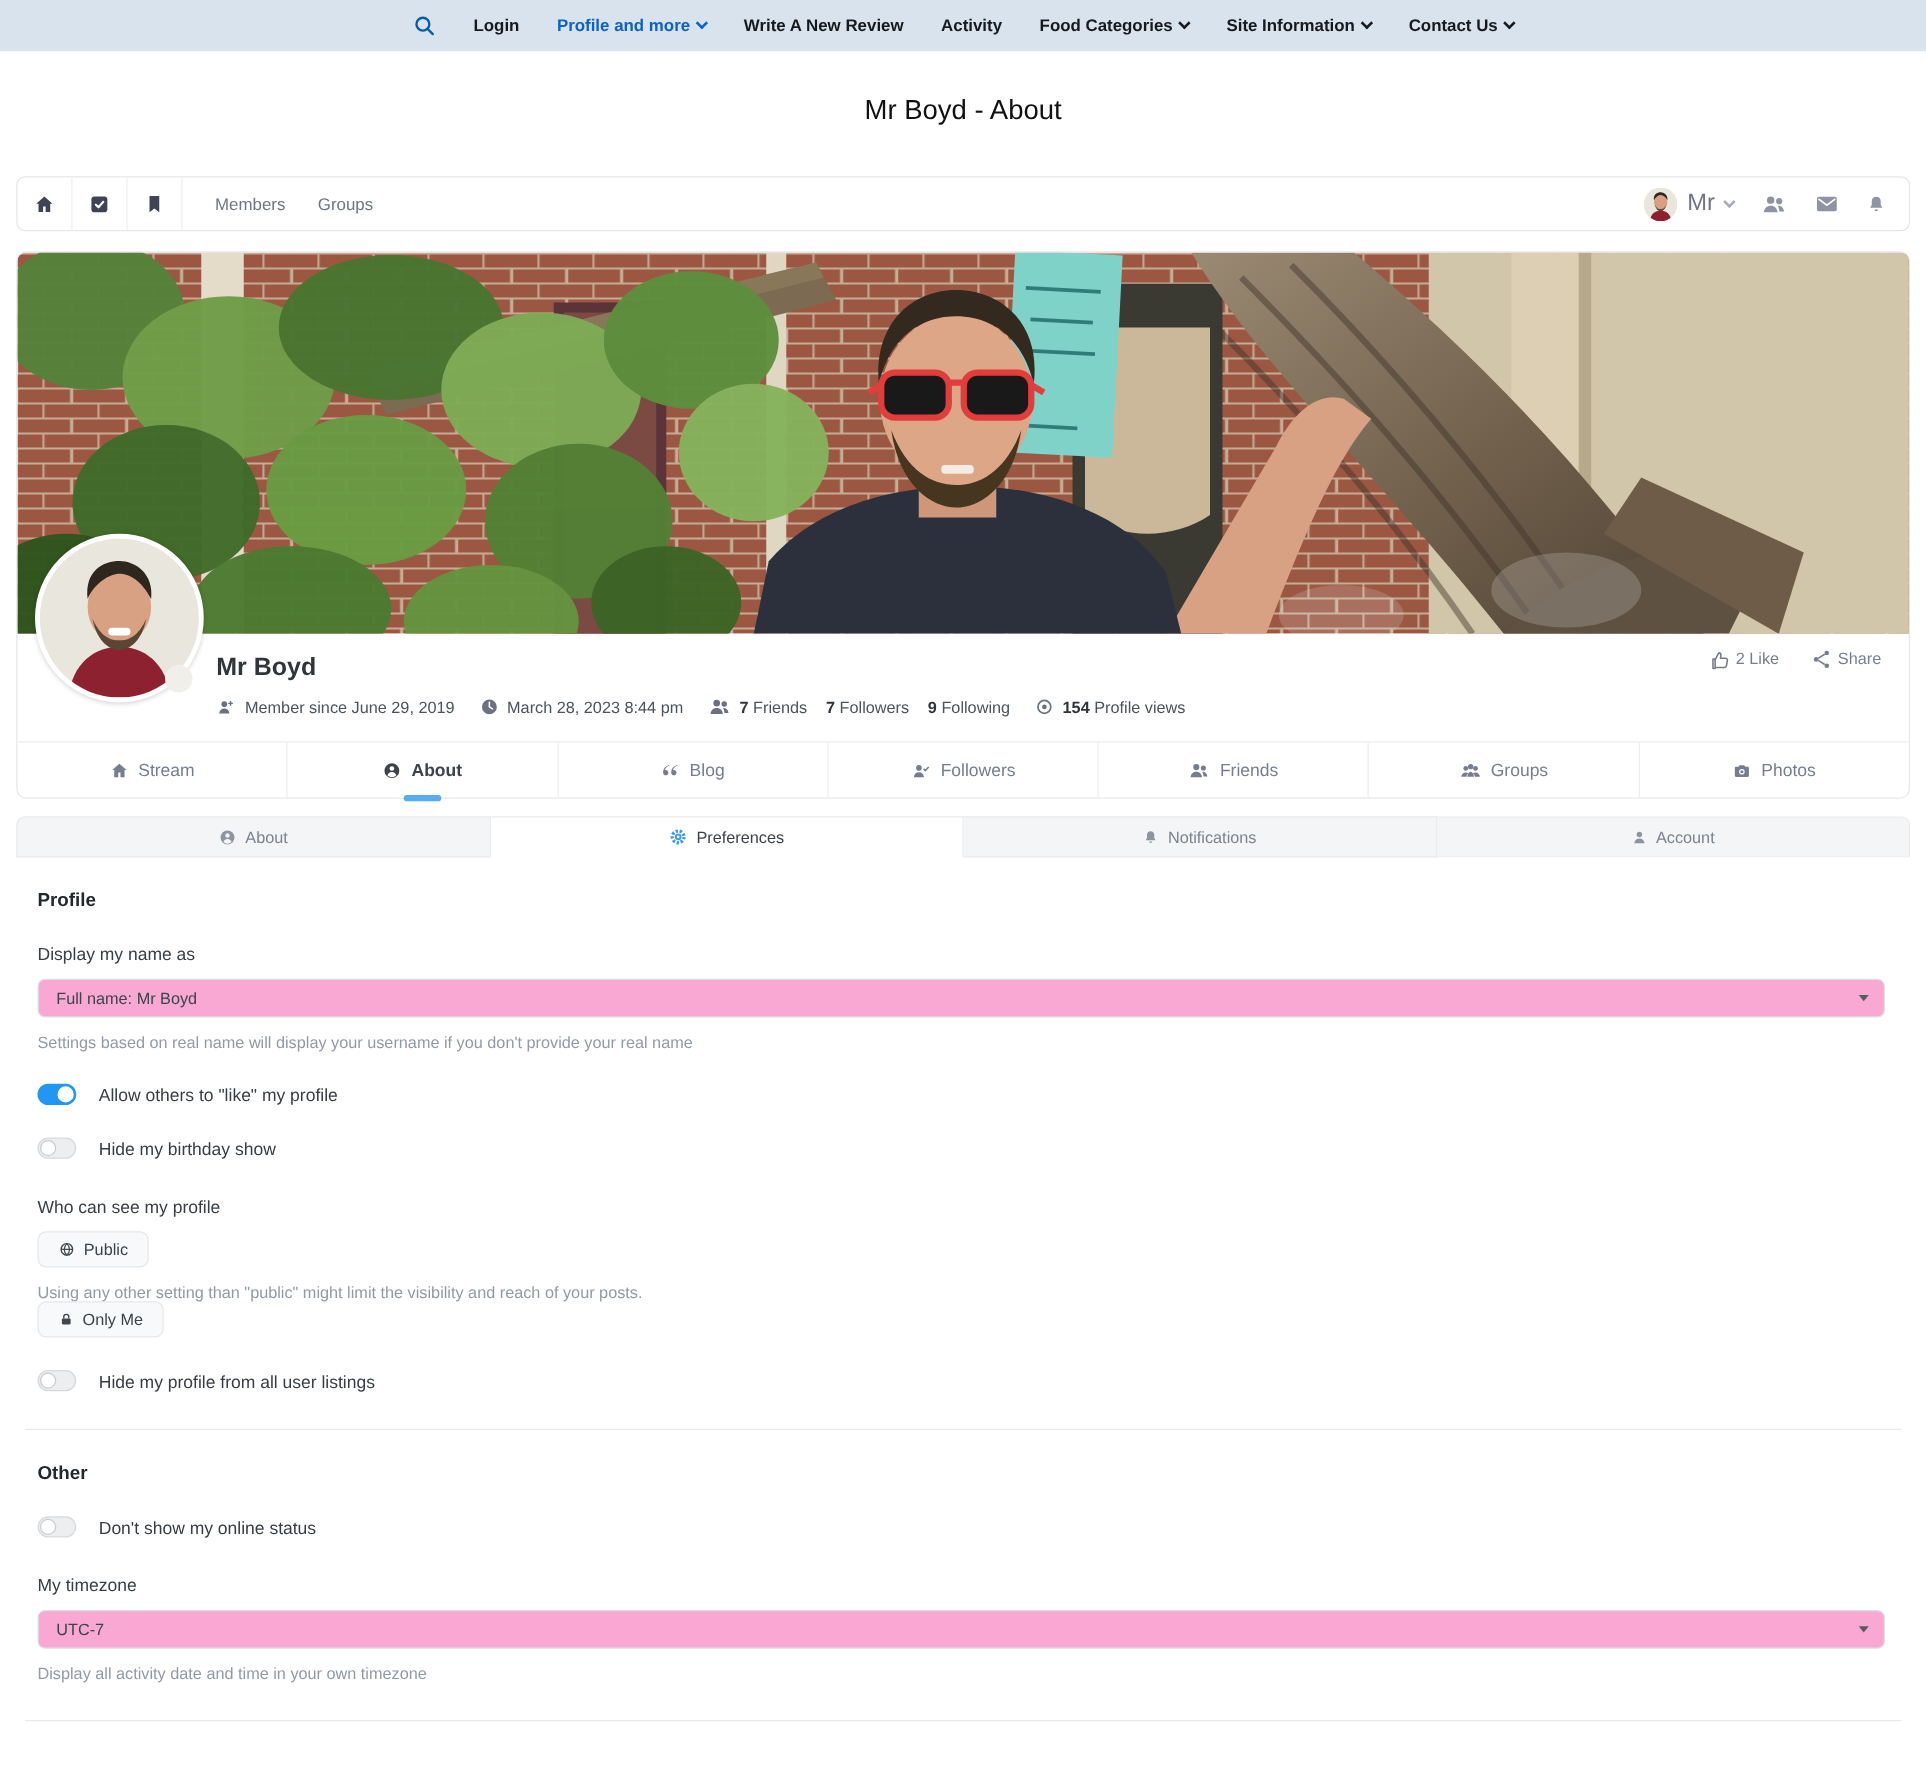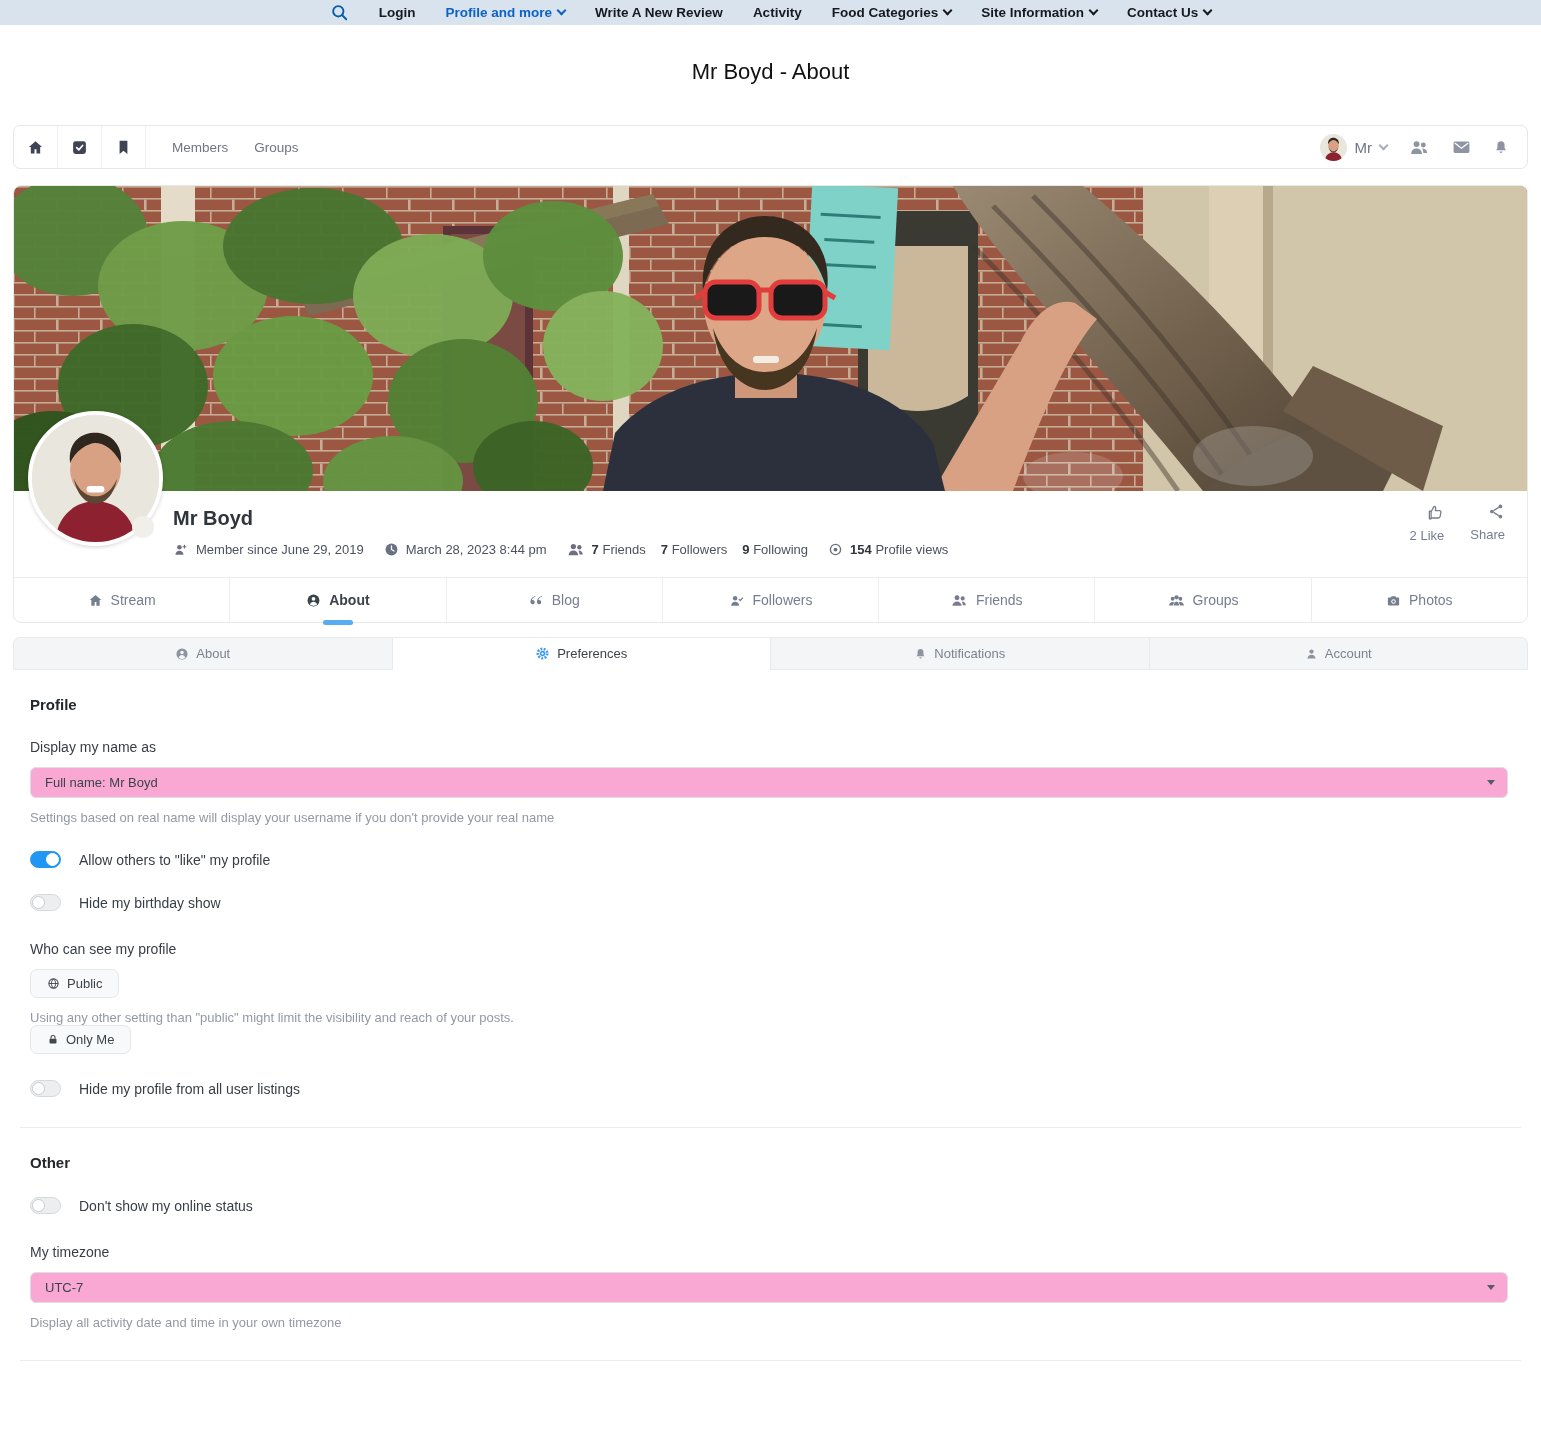--- a/index.html
+++ b/index.html
@@ -4,21 +4,21 @@
 <style>
   * { box-sizing: border-box; margin: 0; padding: 0; }
   body {
     width: 1541px;
     background: #fff;
     font-family: "Liberation Sans", "DejaVu Sans", sans-serif;
     color: #3c434a;
   }
   
   .topnav {
-    height: 25px; background: #d9e3ee;
+    height: 41px; background: #d9e3ee;
     display: flex; align-items: center; justify-content: center; gap: 30px;
     font-size: 13.5px; font-weight: 700; color: #16191d;
   }
   .topnav .nav-item { display: flex; align-items: center; gap: 6px; cursor: pointer; }
   .topnav .nav-item.active { color: #0d63c5; }
   .topnav .search-btn { color: #0a5ba8; display: flex; }
   .chev {
     width: 7px; height: 7px; border-right: 2px solid currentColor; border-bottom: 2px solid currentColor;
     display: inline-block; transform: rotate(45deg); margin-top: -4px;
   }
@@ -27,40 +27,40 @@
   
   .member-bar {
     margin: 16px 13px; height: 44px; border: 1px solid #e6e7e9; border-radius: 7px;
     display: flex; align-items: center; background: #fff;
   }
   .mb-iconcell { width: 44px; height: 100%; display: flex; align-items: center; justify-content: center;
     border-right: 1px solid #f0f0f1; color: #3e4453; cursor: pointer; }
   .mb-link { color: #6f7584; font-size: 13.5px; margin-left: 26px; cursor: pointer; }
   .mb-right { margin-left: auto; display: flex; align-items: center; gap: 22px; padding-right: 18px; color: #8e94a3; }
   .mb-user { display: flex; align-items: center; gap: 8px; cursor: pointer; }
-  .mb-user .uname { font-size: 15px; color: #6f7584; }
+  .mb-user .uname { font-size: 19px; color: #6f7584; }
   .mini-avatar { width: 27px; height: 27px; border-radius: 50%; overflow: hidden; flex: 0 0 auto; }
   
   .card { margin: 15px 13px 0; border: 1px solid #e7e8ea; border-radius: 8px; position: relative; background: #fff; }
   .cover { height: 305px; border-radius: 7px 7px 0 0; overflow: hidden; }
   .cover svg { display: block; width: 100%; height: 100%; }
   .big-avatar {
     position: absolute; left: 14px; top: 225px; width: 135px; height: 135px;
     border-radius: 50%; border: 4px solid #fff; overflow: hidden; background: #e9e6de;
     box-shadow: 0 1px 4px rgba(0,0,0,.18); z-index: 3;
   }
   .status-dot { position: absolute; left: 118px; top: 330px; width: 22px; height: 22px; border-radius: 50%; background: #f1efe9; z-index: 4; }
   .p-head { min-height: 86px; position: relative; padding: 16px 20px 10px 159px; }
   .p-name { font-size: 20px; font-weight: 700; color: #30353c; }
   .p-meta { display: flex; align-items: center; gap: 20px; margin-top: 12px; font-size: 13px; color: #4c525e; }
   .p-meta .mgroup { display: flex; align-items: center; gap: 7px; }
   .p-meta .micon { color: #6b7180; display: flex; }
   .p-meta b { font-weight: 700; color: #30353c; }
   .soc { position: absolute; right: 22px; top: 12px; display: flex; gap: 26px; color: #767d8f; }
-  .soc .soc-btn { display: flex; flex-direction: column; align-items: flex-end; gap: 4px; font-size: 13px; cursor: pointer; }
+  .soc .soc-btn { display: flex; align-items: flex-start; gap: 4px; font-size: 13px; cursor: pointer; }
   
   .tabs { display: flex; border-top: 1px solid #ededef; height: 45px; }
   .tab {
     flex: 1; display: flex; align-items: center; justify-content: center; gap: 8px;
     font-size: 14px; color: #767d8f; border-left: 1px solid #ededef; cursor: pointer; position: relative;
   }
   .tab:first-child { border-left: none; }
   .tab .ticon { display: flex; }
   .tab.active { color: #3c434a; font-weight: 600; }
   .tab.active::after {

